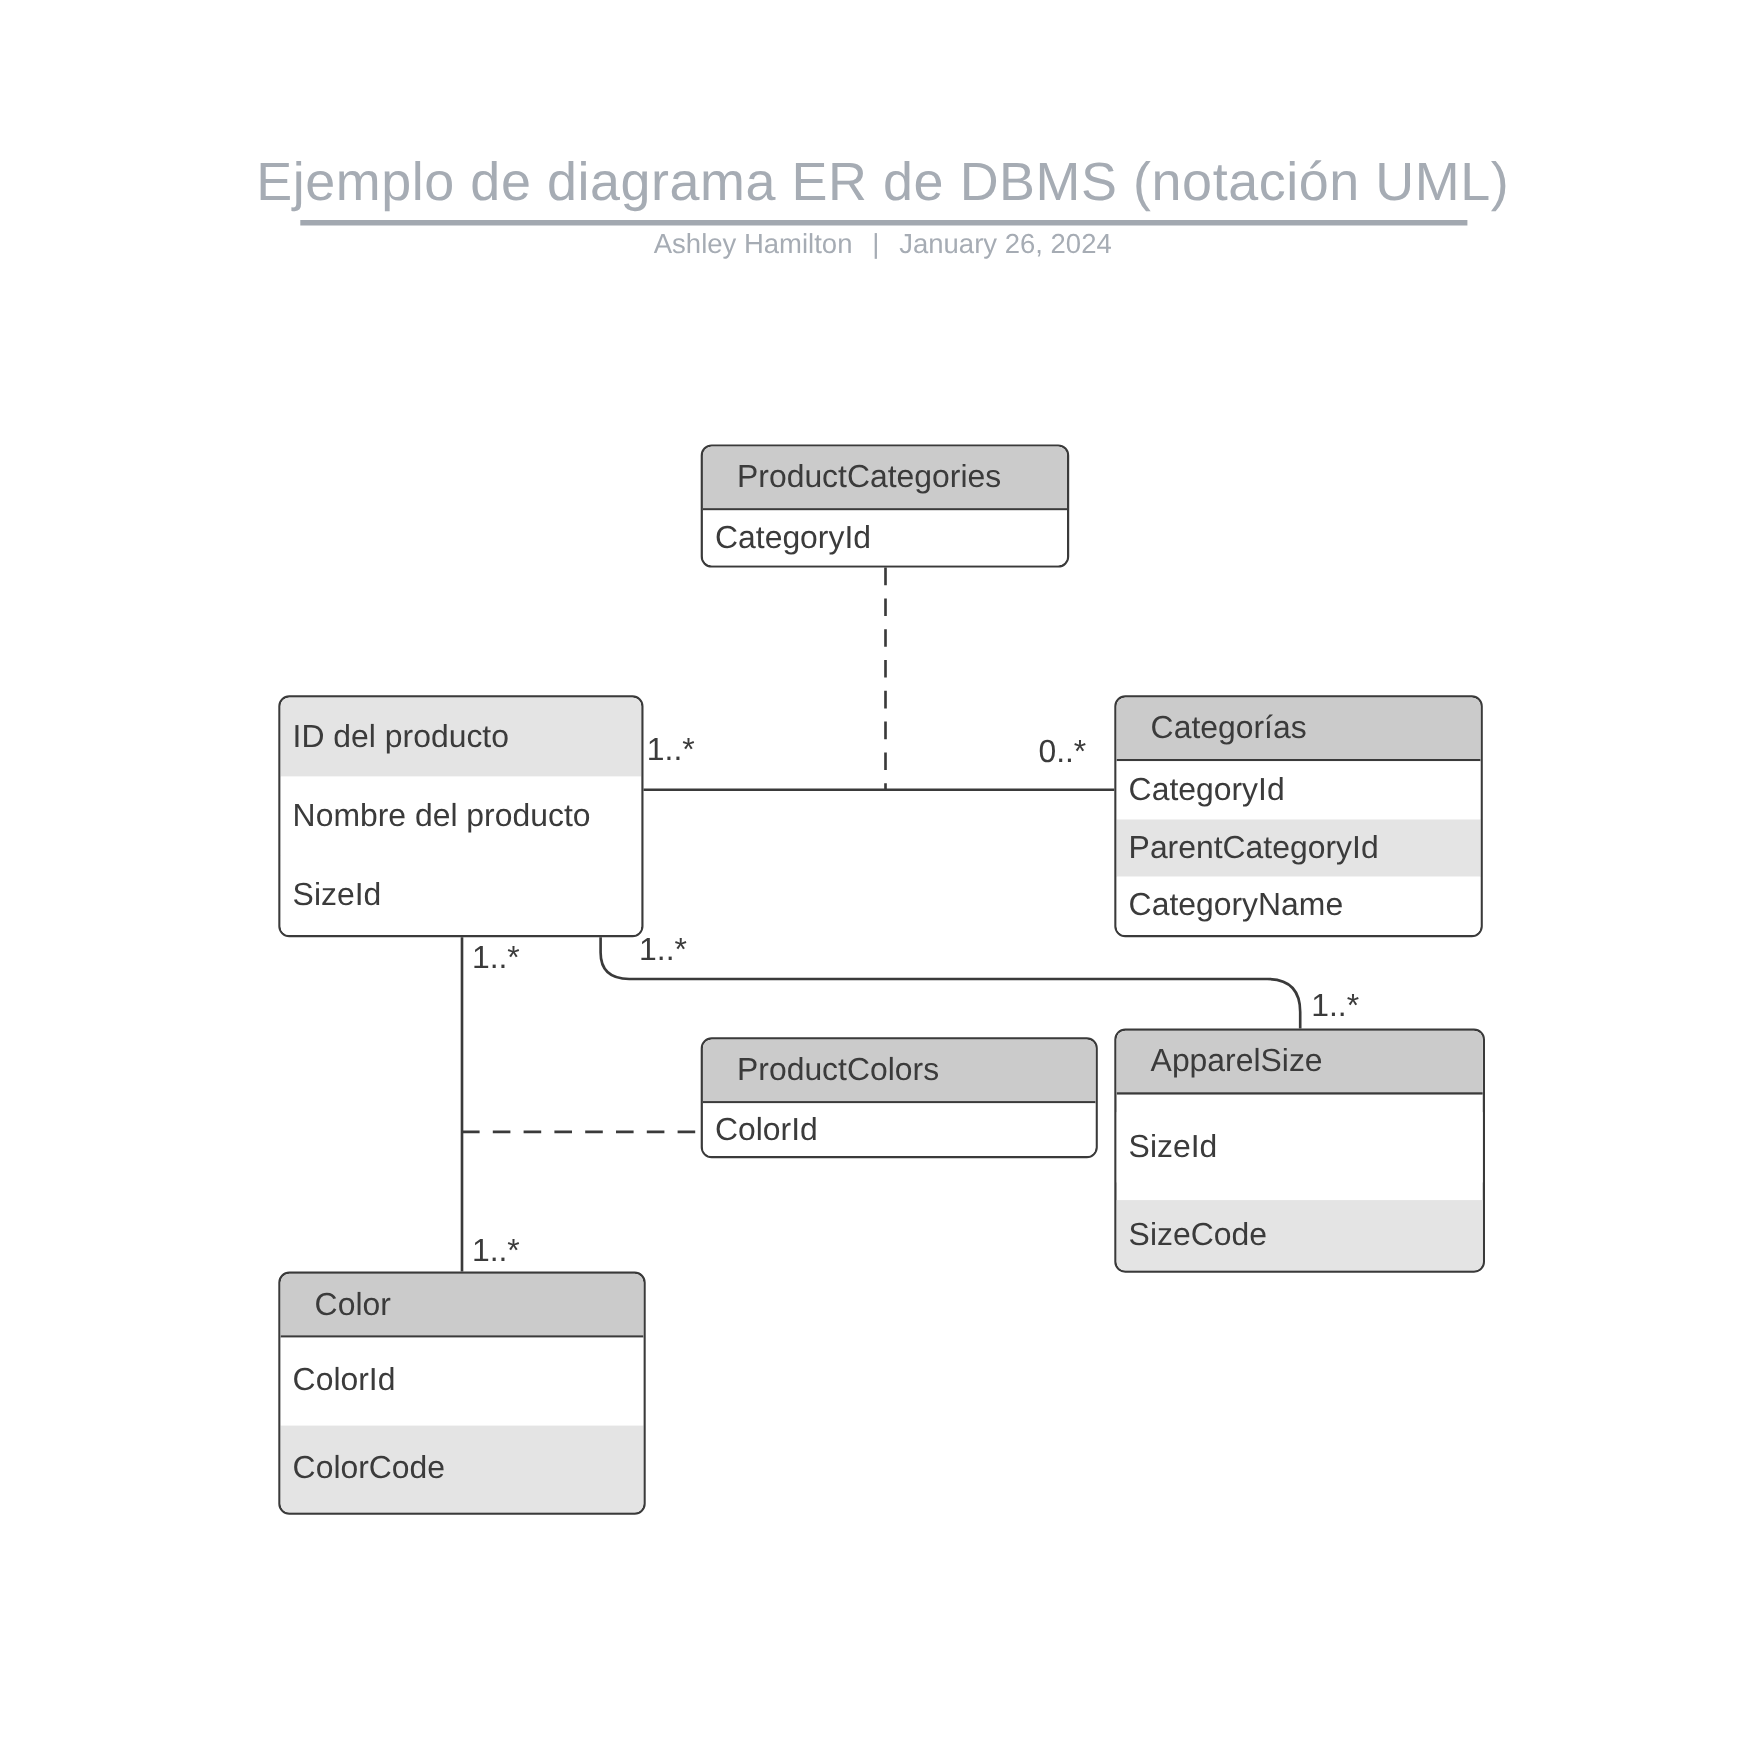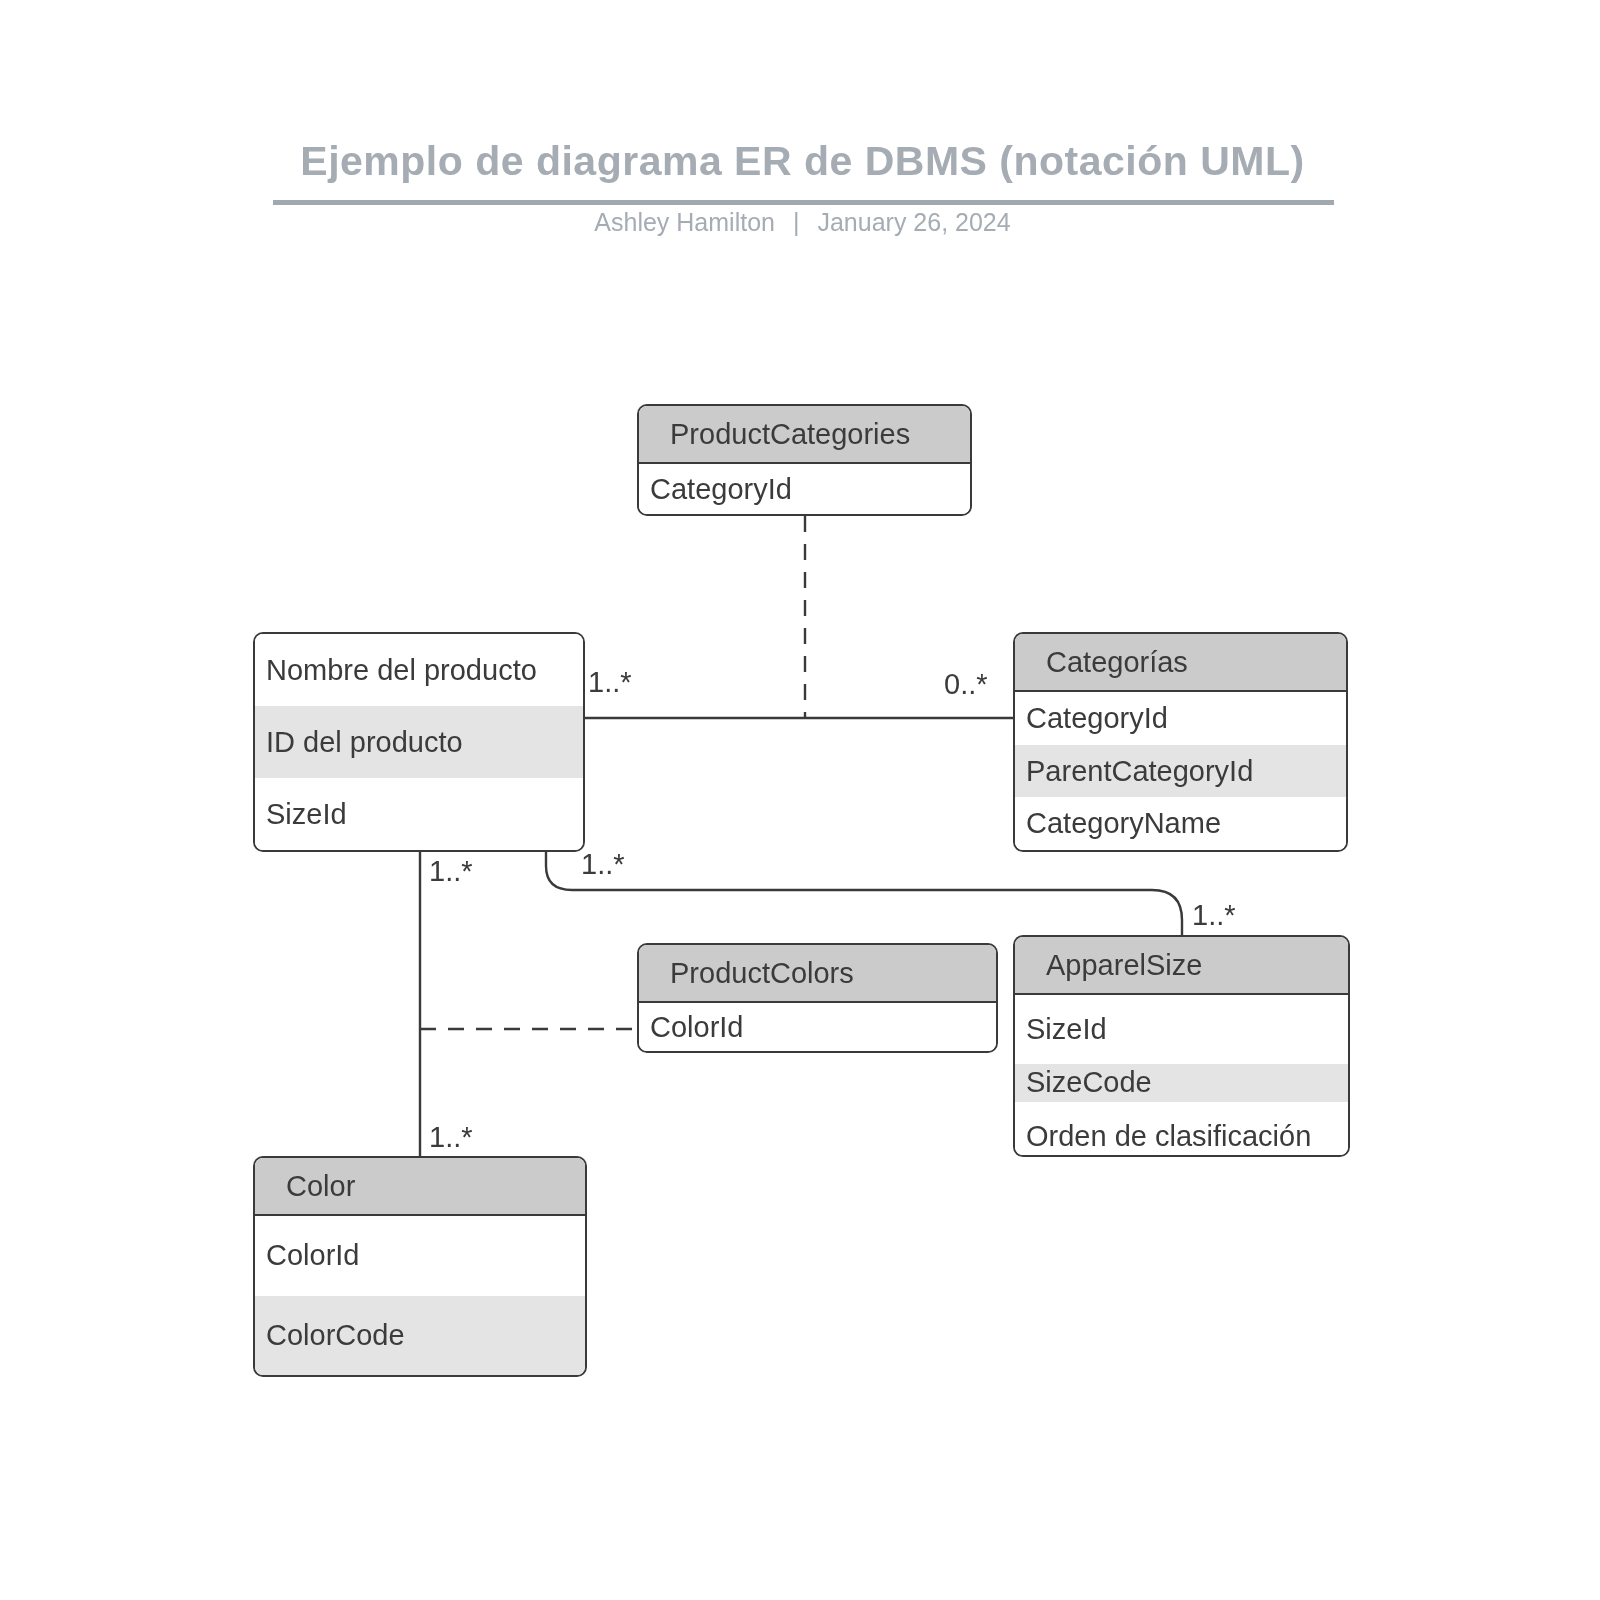--- a/index.html
+++ b/index.html
@@ -11,21 +11,21 @@
     --title-text:#a6acb4;
     --rule:#a2a8b0;
   }
   *{margin:0;padding:0;box-sizing:border-box;}
   html,body{background:#ffffff;}
   body{font-family:"Liberation Sans",sans-serif;}
   .canvas{position:relative;width:1600px;height:1600px;background:#ffffff;overflow:hidden;}
 
   
   .title-block{position:absolute;left:0;top:138px;width:1605px;text-align:center;}
-  .doc-title{font-size:41px;font-weight:bold;color:var(--title-text);letter-spacing:0.5px;margin-top:13px;}
+  .doc-title{font-size:49px;font-weight:normal;color:var(--title-text);letter-spacing:0.5px;margin-top:13px;}
   .title-rule{position:absolute;left:273px;top:200px;width:1061px;height:5px;background:var(--rule);}
   .doc-subtitle{position:absolute;left:0;top:208px;width:1605px;text-align:center;
     font-size:25px;color:var(--title-text);}
   .doc-subtitle .sep{display:inline-block;margin:0 18px;}
 
   
   svg.connectors{position:absolute;left:0;top:0;width:1600px;height:1600px;}
   svg.connectors path{fill:none;stroke:var(--border);stroke-width:2.4;}
   svg.connectors path.dashed{stroke-dasharray:16 12;}
 
@@ -64,22 +64,22 @@
   </svg>
 
   <div class="entity" style="left:637px;top:404px;width:335px;height:112px;">
     <div class="entity-header">
       <span>ProductCategories</span>
     </div>
     <div class="entity-row">CategoryId</div>
   </div>
 
   <div class="entity" style="left:253px;top:632px;width:332px;height:220px;">
+    <div class="entity-row alt">ID del producto</div>
     <div class="entity-row">Nombre del producto</div>
-    <div class="entity-row alt">ID del producto</div>
     <div class="entity-row">SizeId</div>
   </div>
 
   <div class="entity" style="left:1013px;top:632px;width:335px;height:220px;">
     <div class="entity-header">
       <span>Categorías</span>
     </div>
     <div class="entity-row">CategoryId</div>
     <div class="entity-row alt">ParentCategoryId</div>
     <div class="entity-row">CategoryName</div>
@@ -91,21 +91,20 @@
     </div>
     <div class="entity-row">ColorId</div>
   </div>
 
   <div class="entity" style="left:1013px;top:935px;width:337px;height:222px;gap:16px;">
     <div class="entity-header">
       <span>ApparelSize</span>
     </div>
     <div class="entity-row">SizeId</div>
     <div class="entity-row alt">SizeCode</div>
-    <div class="entity-row">Orden de clasificación</div>
   </div>
 
   <div class="entity" style="left:253px;top:1156px;width:334px;height:221px;">
     <div class="entity-header">
       <span>Color</span>
     </div>
     <div class="entity-row">ColorId</div>
     <div class="entity-row alt">ColorCode</div>
   </div>
 

